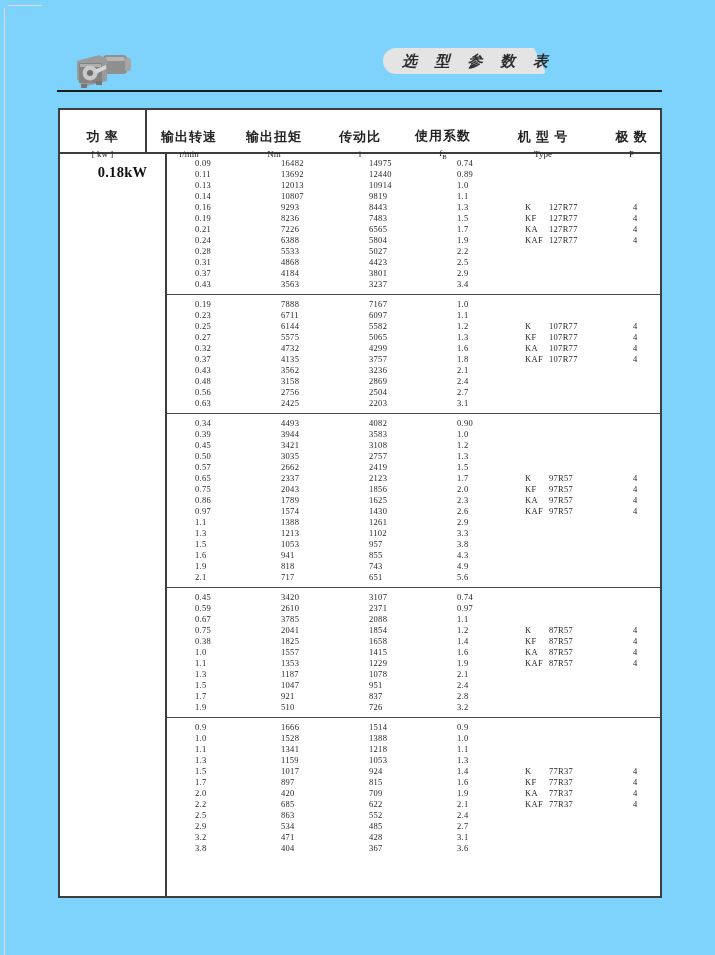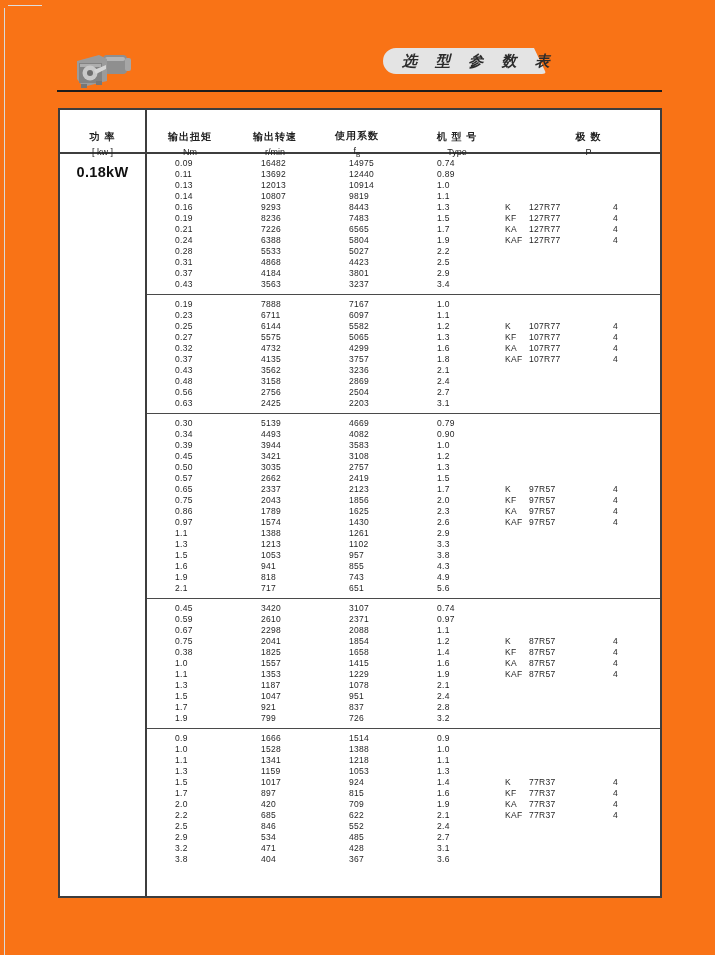--- a/index.html
+++ b/index.html
@@ -1,19 +1,19 @@
 <!DOCTYPE html>
 <html><head>
 <meta charset="utf-8">
 <style>
   * { margin:0; padding:0; box-sizing:border-box; }
   html,body { background:#ffffff; }
   .page {
-    position:relative; width:715px; height:955px; background:#f97316;
-    overflow:hidden; font-family:Liberation Sans, sans-serif; color:#1e1e1e;
+    position:relative; width:715px; height:955px; background:#7dd3fc;
+    overflow:hidden; font-family:Liberation Serif, serif; color:#1e1e1e;
   }
   
   .scan-edge-left { position:absolute; left:4px; top:8px; width:1px; height:947px; background:#d9d9d9; }
   .scan-edge-top { position:absolute; left:8px; top:5px; width:34px; height:1px; background:#dedede; }
 
   
   .logo { position:absolute; left:72px; top:48px; width:62px; height:44px; }
   .banner { position:absolute; left:383px; top:48px; width:165px; height:26px; }
   .banner svg { position:absolute; left:0; top:0; }
   .banner-text {
@@ -23,27 +23,27 @@
   .header-rule { position:absolute; left:57px; top:90px; width:605px; height:2px; background:#1c1c1c; }
 
   
   .sel-table {
     position:absolute; left:58px; top:108px; width:604px; height:790px;
     border:2px solid #3d3d3d; display:flex; flex-direction:column; background:#fff;
   }
   .thead { display:flex; height:44px; border-bottom:2px solid #3d3d3d; flex:none; }
   .th { display:flex; flex-direction:column; justify-content:center; align-items:center; gap:3px; }
   .th-power { width:87px; border-right:2px solid #3d3d3d; }
-  .th-label { font-size:10px; font-weight:bold; letter-spacing:1px; color:#222; white-space:nowrap;margin-top:24px; }
+  .th-label { font-size:13px; font-weight:bold; letter-spacing:1px; color:#222; white-space:nowrap;margin-top:24px; }
   .th-unit { font-size:9px; color:#222; white-space:nowrap; }
   .th-unit sub { font-size:6.5px; }
   .w-speed { width:84px; } .w-torque { width:86px; } .w-ratio { width:86px; }
   .w-fb { width:80px; } .w-model { width:120px; } .w-pole { flex:1; }
 
-  .tbody { flex:1; display:flex; min-height:0; }
+  .tbody { flex:1; display:flex; min-height:0;padding-left:20px; }
   .power-col { width:87px; border-right:2px solid #3d3d3d; padding-top:10px; text-align:center; flex:none; }
   .power-value { font-size:14.5px; font-weight:bold; letter-spacing:0.3px; color:#111; }
   .blocks { flex:1; display:flex; flex-direction:column; min-width:0; }
   .block { padding:4px 0; border-bottom:1px solid #4a4a4a; flex:none; }
   .block:last-child { border-bottom:none; flex:1; }
 
   .row { display:flex; height:11px; line-height:11px; font-size:8.5px; color:#1f1f1f; }
   .cell { letter-spacing:0.3px; white-space:nowrap; }
   .c-speed { width:84px; padding-left:28px; }
   .c-torque { width:86px; padding-left:30px; }
@@ -84,27 +84,31 @@
   </div>
 
   <div class="header-rule"></div>
 
   <div class="sel-table">
     <div class="thead">
       <div class="th th-power">
         <span class="th-label">功 率</span>
         <span class="th-unit">[ kw ]</span>
       </div>
+      <div class="th w-speed">
+        <span class="th-label">输出转速</span>
+        <span class="th-unit">r/min</span>
+      </div>
       <div class="th w-torque">
         <span class="th-label">输出扭矩</span>
         <span class="th-unit">Nm</span>
       </div>
-      <div class="th w-speed">
-        <span class="th-label">输出转速</span>
-        <span class="th-unit">r/min</span>
+      <div class="th w-ratio">
+        <span class="th-label">传动比</span>
+        <span class="th-unit">i</span>
       </div>
       <div class="th w-fb">
         <span class="th-label">使用系数</span>
         <span class="th-unit"><span>f</span><sub>B</sub></span>
       </div>
       <div class="th w-model">
         <span class="th-label">机 型 号</span>
         <span class="th-unit">Type</span>
       </div>
       <div class="th w-pole">
@@ -359,31 +363,20 @@
               <span class="cell c-fb">3.1</span>
               <span class="cell c-model">
                 <span class="cell m-prefix"></span>
                 <span class="cell "></span>
               </span>
               <span class="cell c-pole"></span>
             </div>
           </div>
           <div class="block">
             <div class="row">
-              <span class="cell c-speed">0.30</span>
-              <span class="cell c-torque">5139</span>
-              <span class="cell c-ratio">4669</span>
-              <span class="cell c-fb">0.79</span>
-              <span class="cell c-model">
-                <span class="cell m-prefix"></span>
-                <span class="cell "></span>
-              </span>
-              <span class="cell c-pole"></span>
-            </div>
-            <div class="row">
               <span class="cell c-speed">0.34</span>
               <span class="cell c-torque">4493</span>
               <span class="cell c-ratio">4082</span>
               <span class="cell c-fb">0.90</span>
               <span class="cell c-model">
                 <span class="cell m-prefix"></span>
                 <span class="cell "></span>
               </span>
               <span class="cell c-pole"></span>
             </div>
@@ -560,21 +553,21 @@
               <span class="cell c-ratio">2371</span>
               <span class="cell c-fb">0.97</span>
               <span class="cell c-model">
                 <span class="cell m-prefix"></span>
                 <span class="cell "></span>
               </span>
               <span class="cell c-pole"></span>
             </div>
             <div class="row">
               <span class="cell c-speed">0.67</span>
-              <span class="cell c-torque">2298</span>
+              <span class="cell c-torque">3785</span>
               <span class="cell c-ratio">2088</span>
               <span class="cell c-fb">1.1</span>
               <span class="cell c-model">
                 <span class="cell m-prefix"></span>
                 <span class="cell "></span>
               </span>
               <span class="cell c-pole"></span>
             </div>
             <div class="row">
               <span class="cell c-speed">0.75</span>
@@ -648,21 +641,21 @@
               <span class="cell c-ratio">837</span>
               <span class="cell c-fb">2.8</span>
               <span class="cell c-model">
                 <span class="cell m-prefix"></span>
                 <span class="cell "></span>
               </span>
               <span class="cell c-pole"></span>
             </div>
             <div class="row">
               <span class="cell c-speed">1.9</span>
-              <span class="cell c-torque">799</span>
+              <span class="cell c-torque">510</span>
               <span class="cell c-ratio">726</span>
               <span class="cell c-fb">3.2</span>
               <span class="cell c-model">
                 <span class="cell m-prefix"></span>
                 <span class="cell "></span>
               </span>
               <span class="cell c-pole"></span>
             </div>
           </div>
           <div class="block">
@@ -749,21 +742,21 @@
               <span class="cell c-ratio">622</span>
               <span class="cell c-fb">2.1</span>
               <span class="cell c-model">
                 <span class="cell m-prefix">KAF</span>
                 <span class="cell ">77R37</span>
               </span>
               <span class="cell c-pole">4</span>
             </div>
             <div class="row">
               <span class="cell c-speed">2.5</span>
-              <span class="cell c-torque">846</span>
+              <span class="cell c-torque">863</span>
               <span class="cell c-ratio">552</span>
               <span class="cell c-fb">2.4</span>
               <span class="cell c-model">
                 <span class="cell m-prefix"></span>
                 <span class="cell "></span>
               </span>
               <span class="cell c-pole"></span>
             </div>
             <div class="row">
               <span class="cell c-speed">2.9</span>

